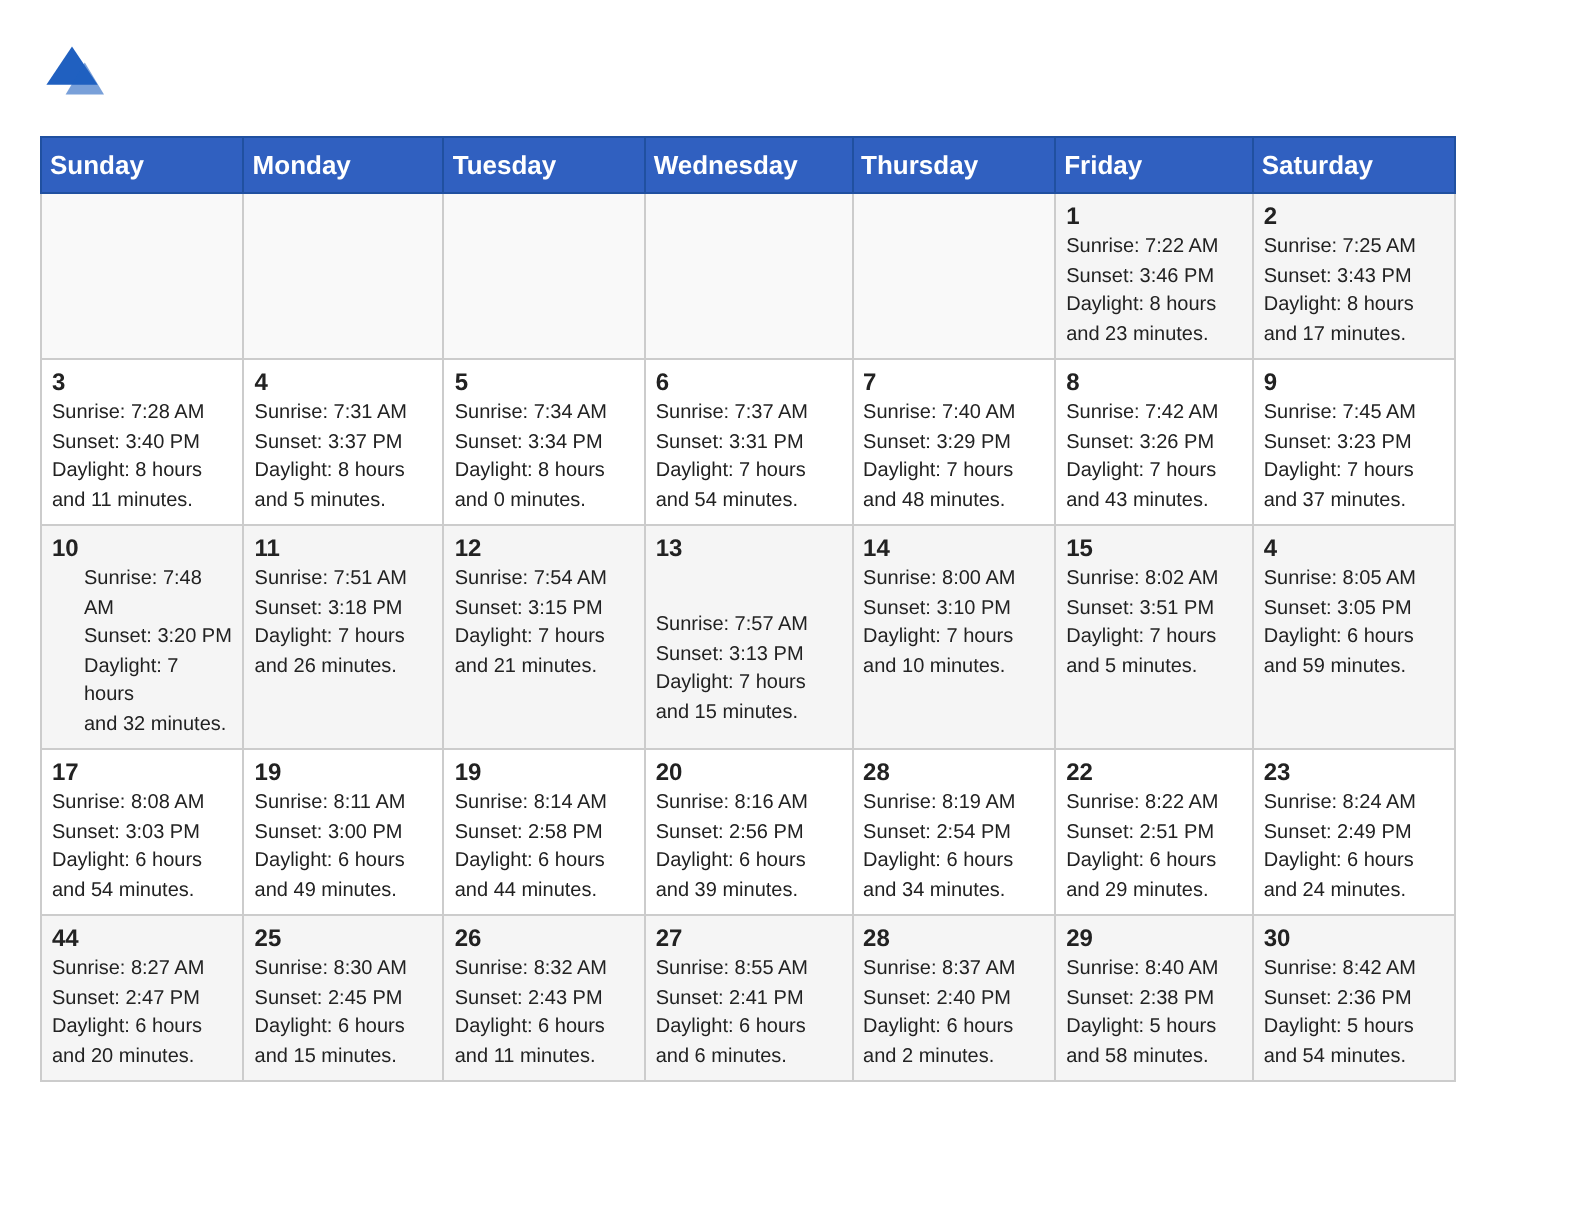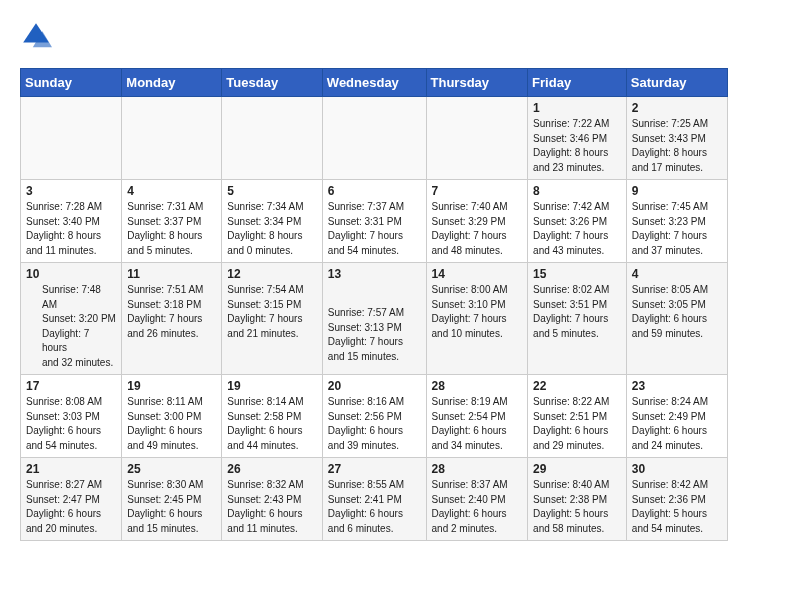--- a/index.html
+++ b/index.html
@@ -302,21 +302,21 @@
           <td style="background: rgb(255, 255, 255);">
             <div class="day-number">23</div>
             <div class="day-info" style="white-space: pre-line;">Sunrise: 8:24 AM
 Sunset: 2:49 PM
 Daylight: 6 hours
 and 24 minutes.</div>
           </td>
         </tr>
         <tr>
           <td style="background: rgb(245, 245, 245);">
-            <div class="day-number">21</div>
+            <div class="day-number">44</div>
             <div class="day-info" style="white-space: pre-line;">Sunrise: 8:27 AM
 Sunset: 2:47 PM
 Daylight: 6 hours
 and 20 minutes.</div>
           </td>
           <td style="background: rgb(245, 245, 245);">
             <div class="day-number">25</div>
             <div class="day-info" style="white-space: pre-line;">Sunrise: 8:30 AM
 Sunset: 2:45 PM
 Daylight: 6 hours

